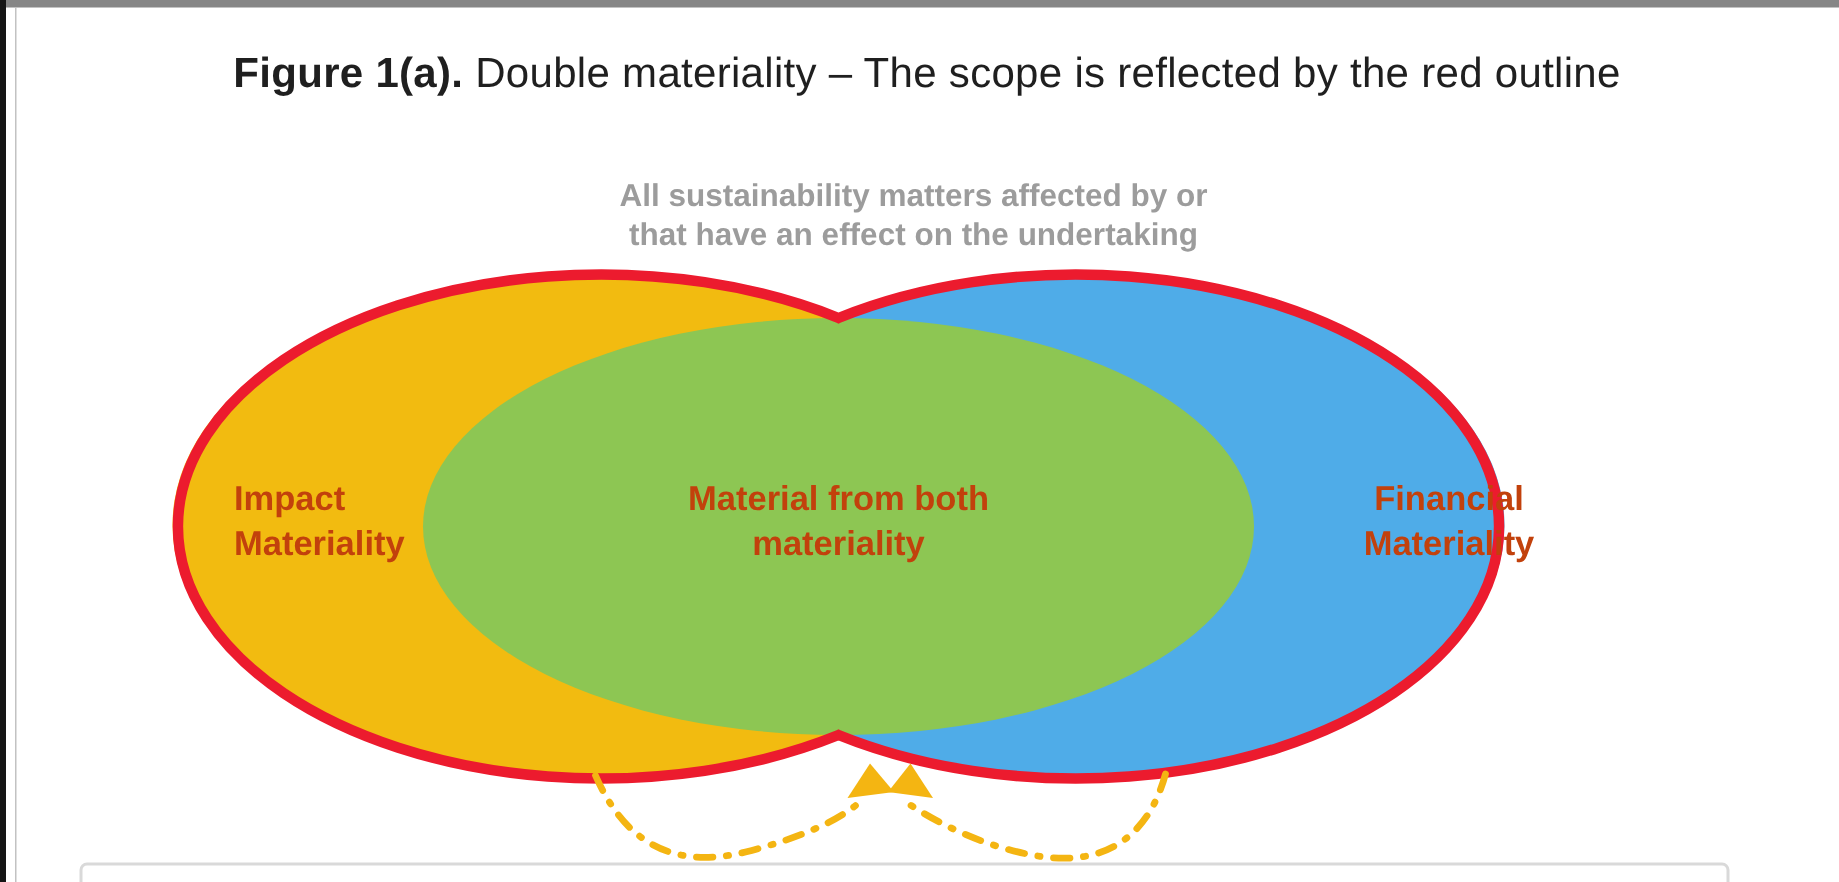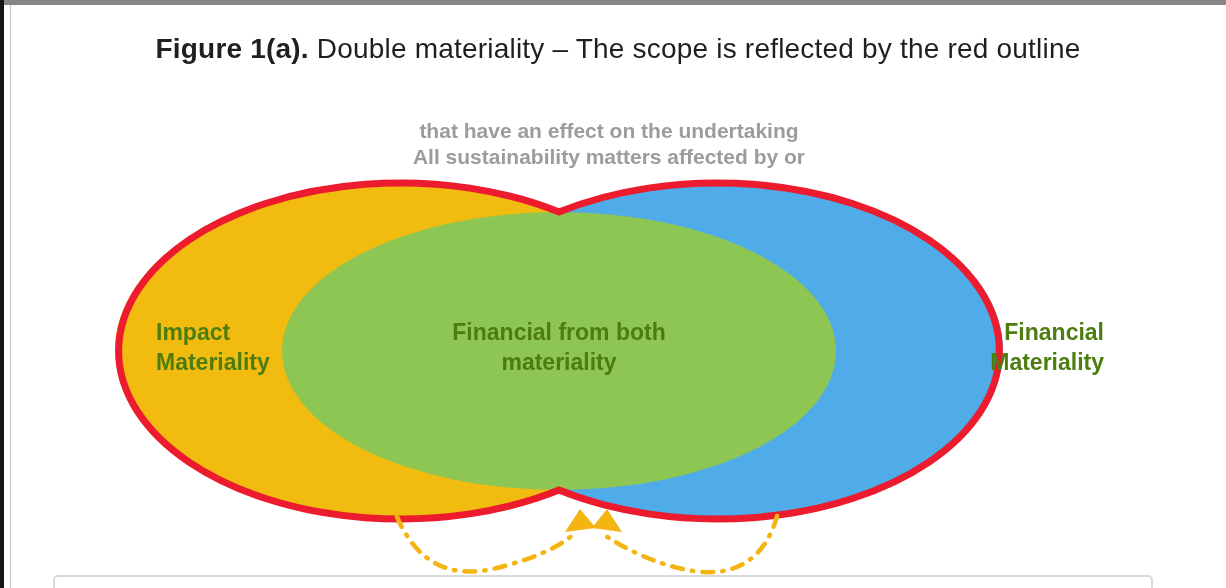--- a/index.html
+++ b/index.html
@@ -59,25 +59,25 @@
     position: absolute;
     left: 0; top: 0;
     width: 1226px; height: 588px;
   }
 
   .ellipse-label {
     position: absolute;
     font-size: 23px;
     line-height: 30px;
     font-weight: bold;
-    color: #4d7c0f;
+    color: #c2410c;
   }
   .label-impact    { left: 156px; top: 317px; width: 220px; text-align: left; }
   .label-overlap   { left: 409px; top: 317px; width: 300px; text-align: center; }
-  .label-financial { left: 884px; top: 317px; width: 220px; text-align: right; }
+  .label-financial { left: 856px; top: 317px; width: 220px; text-align: center; }
 
   .next-figure-box {
     position: absolute;
     left: 53px; top: 575px;
     width: 1100px; height: 30px;
     background: #ffffff;
     border: 2px solid #d9d9d9;
     border-radius: 5px 5px 0 0;
   }
 </style>
@@ -87,22 +87,22 @@
 <div class="page">
 
   <div class="top-chrome-bar"></div>
   <div class="page-edge-line"></div>
 
   <div class="figure-title">
     <span class="bold">Figure 1(a).</span><span> Double materiality – The scope is reflected by the red outline</span>
   </div>
 
   <div class="venn-subtitle">
+    <div>All sustainability matters affected by or</div>
     <div>that have an effect on the undertaking</div>
-    <div>All sustainability matters affected by or</div>
   </div>
 
   <svg class="venn-svg" viewBox="0 0 1226 588">
 
     <ellipse cx="397" cy="350" rx="282" ry="168" fill="#F2BB10"></ellipse>
 
     <ellipse cx="721" cy="350" rx="282" ry="168" fill="#4FACE8"></ellipse>
 
     <ellipse cx="559" cy="351" rx="277" ry="139" fill="#8DC653"></ellipse>
 
@@ -114,21 +114,21 @@
 
     <polygon points="565,532 580,509 596,528" fill="#F4B512"></polygon>
     <polygon points="592,528 607,509 622,532" fill="#F4B512"></polygon>
   </svg>
 
   <div class="ellipse-label label-impact">
     <div>Impact</div>
     <div>Materiality</div>
   </div>
   <div class="ellipse-label label-overlap">
-    <div>Financial from both</div>
+    <div>Material from both</div>
     <div>materiality</div>
   </div>
   <div class="ellipse-label label-financial">
     <div>Financial</div>
     <div>Materiality</div>
   </div>
 
   <div class="next-figure-box"></div>
 
   <div class="left-chrome-bar"></div>

